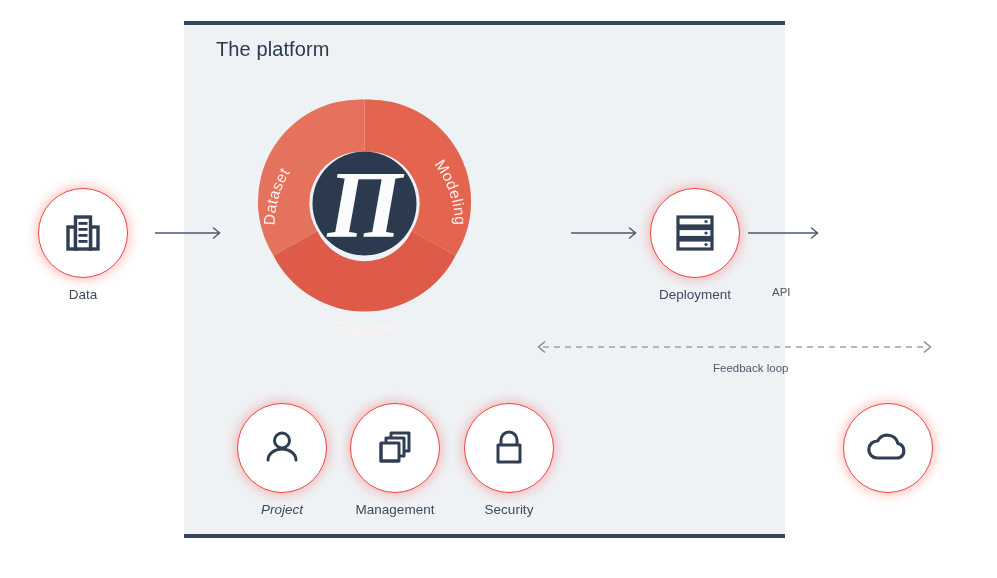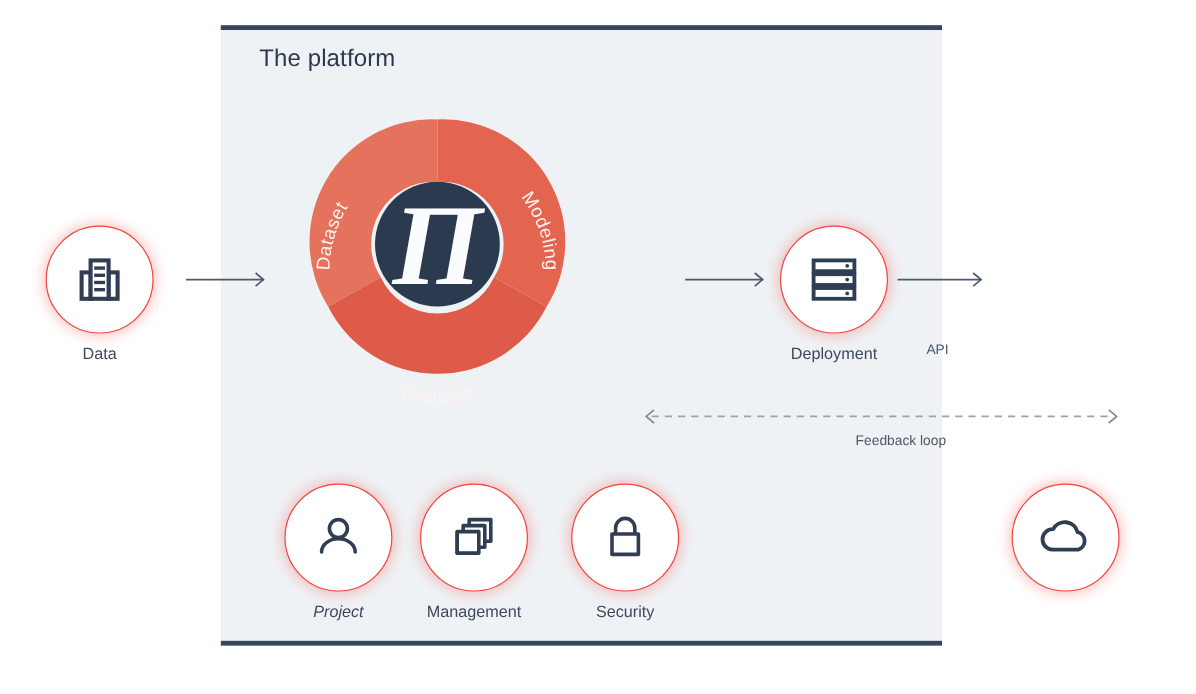--- a/index.html
+++ b/index.html
@@ -55,21 +55,21 @@
     font-size:13.5px;color:#3d4a5c;
     line-height:18px;
   }
 
   
   #node-data{left:38px;top:188px;}
   #node-deployment{left:650px;top:188px;}
   #node-production{left:830px;top:188px;}
   #node-project{left:237px;top:403px;font-style:italic;}
   #node-management{left:350px;top:403px;}
-  #node-security{left:476px;top:403px;}
+  #node-security{left:464px;top:403px;}
   #node-cloud{left:843px;top:403px;}
 
   
   .conn{position:absolute;}
   .conn-label{
     position:absolute;
     font-size:11.5px;color:#4b596b;
     white-space:nowrap;
   }
   #label-api{left:772px;top:240px;margin-top:46px;}

